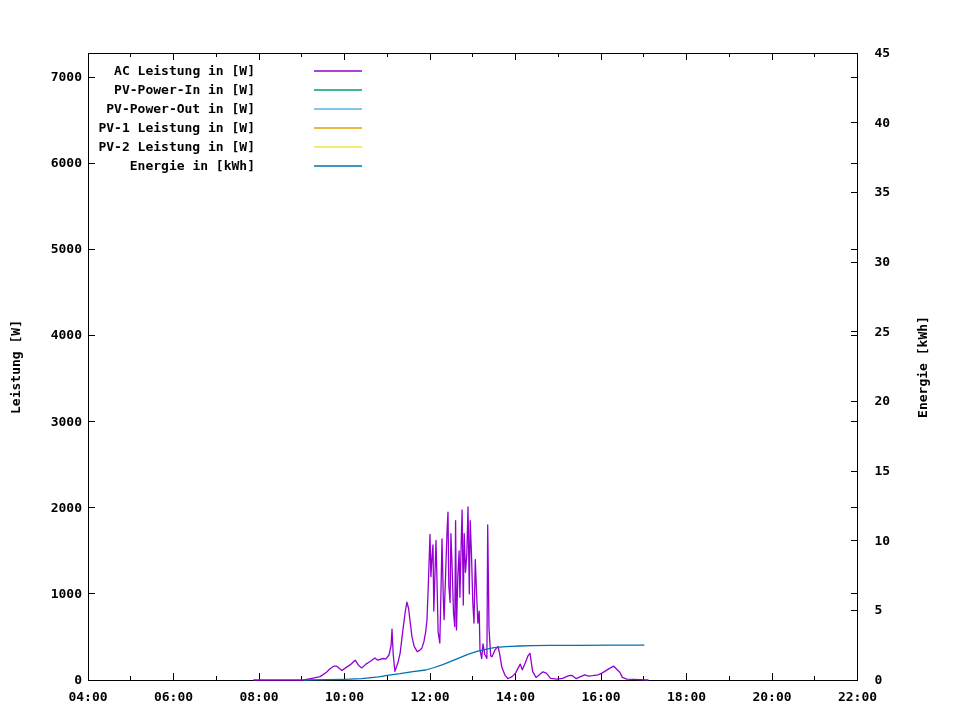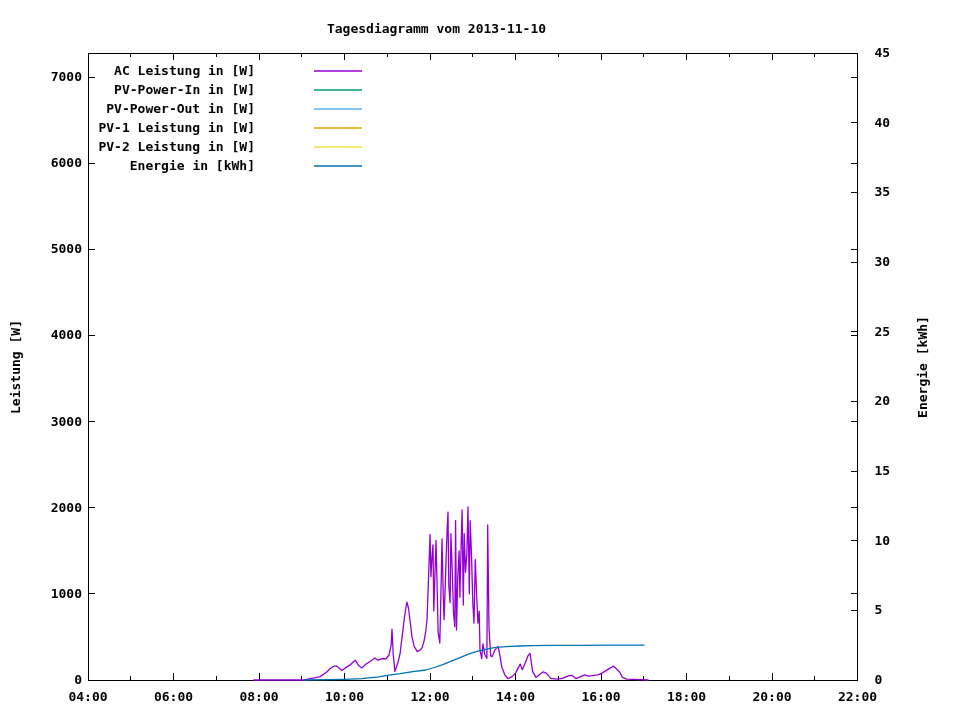--- a/index.html
+++ b/index.html
@@ -17,21 +17,20 @@
   }
   .ylab.left{left:15px;top:367px;}
   .ylab.right{left:922px;top:367px;}
   svg{position:absolute;left:0;top:0;}
   svg text{font:bold 13px "DejaVu Sans Mono",monospace;fill:#000;}
 </style>
 </head>
 <body>
 
 <div class="stage">
-  <div class="chart-title">Tagesdiagramm vom 2013-11-10</div>
   <div class="ylab left">Leistung [W]</div>
   <div class="ylab right">Energie [kWh]</div>
   <svg width="960" height="720" viewBox="0 0 960 720">
       <rect x="88" y="53" width="769.5" height="627" fill="none" stroke="#000" stroke-width="1" shape-rendering="crispEdges"></rect>
       <line x1="88" y1="680" x2="88" y2="673" stroke="#000" stroke-width="1" shape-rendering="crispEdges"></line>
       <line x1="88" y1="53" x2="88" y2="60" stroke="#000" stroke-width="1" shape-rendering="crispEdges"></line>
       <text x="88" y="701" text-anchor="middle">04:00</text>
       <line x1="173.5" y1="680" x2="173.5" y2="673" stroke="#000" stroke-width="1" shape-rendering="crispEdges"></line>
       <line x1="173.5" y1="53" x2="173.5" y2="60" stroke="#000" stroke-width="1" shape-rendering="crispEdges"></line>
       <text x="173.5" y="701" text-anchor="middle">06:00</text>

